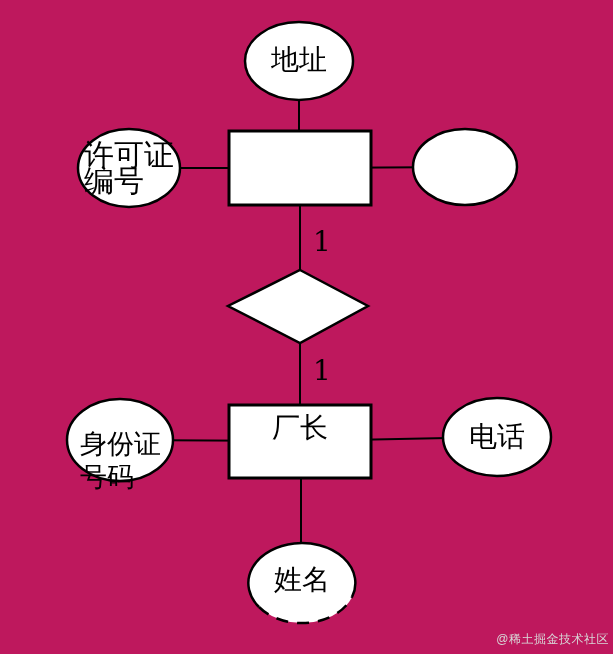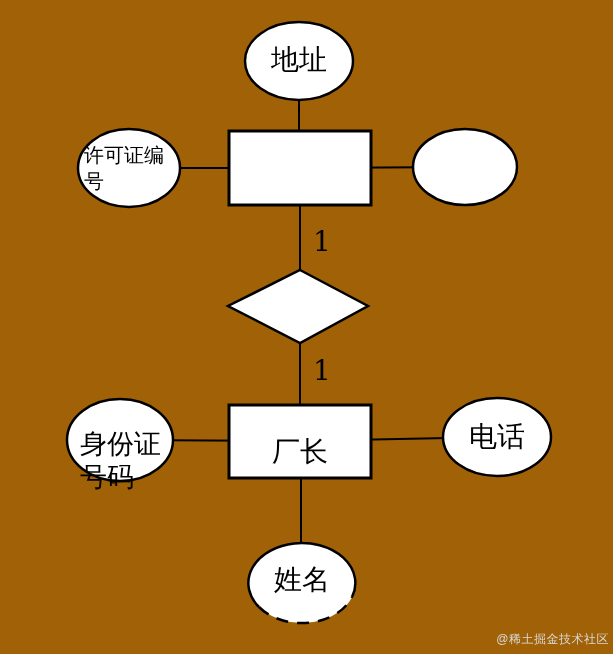--- a/index.html
+++ b/index.html
@@ -1,20 +1,20 @@
 <!DOCTYPE html>
 <html><head>
 <meta charset="utf-8">
 <style>
   html, body { margin: 0; padding: 0; background: #ffffff; }
   .canvas {
     position: relative;
     width: 613px;
     height: 654px;
-    background: #a16207;
+    background: #be185d;
     font-family: "Liberation Sans", sans-serif;
     overflow: hidden;
   }
   .canvas svg { position: absolute; left: 0; top: 0; }
   .edge { stroke: #000000; stroke-width: 2; fill: none; }
   .shape { stroke: #000000; fill: #ffffff; }
   .ell { stroke-width: 2.5; }
   .box { stroke-width: 3; }
   .dia { stroke-width: 2.5; }
   .arc-solid { stroke: #000000; stroke-width: 2.5; fill: none; }
@@ -31,21 +31,21 @@
     white-space: nowrap;
   }
   .wrap {
     word-break: break-all;
     text-align: left;
   }
   .card {
     font-family: "DejaVu Serif", "Liberation Serif", serif;
     font-size: 28px;
   }
-  .license { left: 84px; top: 142px; width: 96px; font-size: 20px; line-height: 26px; }
+  .license { left: 84px; top: 142px; width: 96px; font-size: 30px; line-height: 26px; }
   .idnum   { left: 80px; top: 408px; width: 90px; font-size: 27px; line-height: 33px; margin-top: 20px; }
   .watermark {
     position: absolute;
     right: 4px;
     top: 631px;
     font-size: 12px;
     color: #d8d8d8;
     letter-spacing: 0.5px;
     white-space: nowrap;
   }
@@ -79,18 +79,18 @@
     <ellipse cx="302" cy="583" rx="53.5" ry="40" fill="#ffffff" stroke="none"></ellipse>
     <path class="arc-solid" d="M 259 607 A 53.5 40 0 1 1 352 597"></path>
     <path class="arc-dashed" d="M 259 607 A 53.5 40 0 0 0 352 597"></path>
   </svg>
 
   <div class="label center" style="left:299px; top:60px">地址</div>
   <div class="label wrap license">许可证编号</div>
   <div class="label center card" style="left:322px; top:242px">1</div>
   <div class="label center card" style="left:322px; top:371px">1</div>
   <div class="label wrap idnum">身份证号码</div>
-  <div class="label center" style="left:300px; top:452px">厂长</div>
+  <div class="label center" style="left:300px; top:428px">厂长</div>
   <div class="label center" style="left:302px; top:580px">姓名</div>
   <div class="label center" style="left:497px; top:437px">电话</div>
 
   <div class="watermark">@稀土掘金技术社区</div>
 </div>
 
 </body></html>

